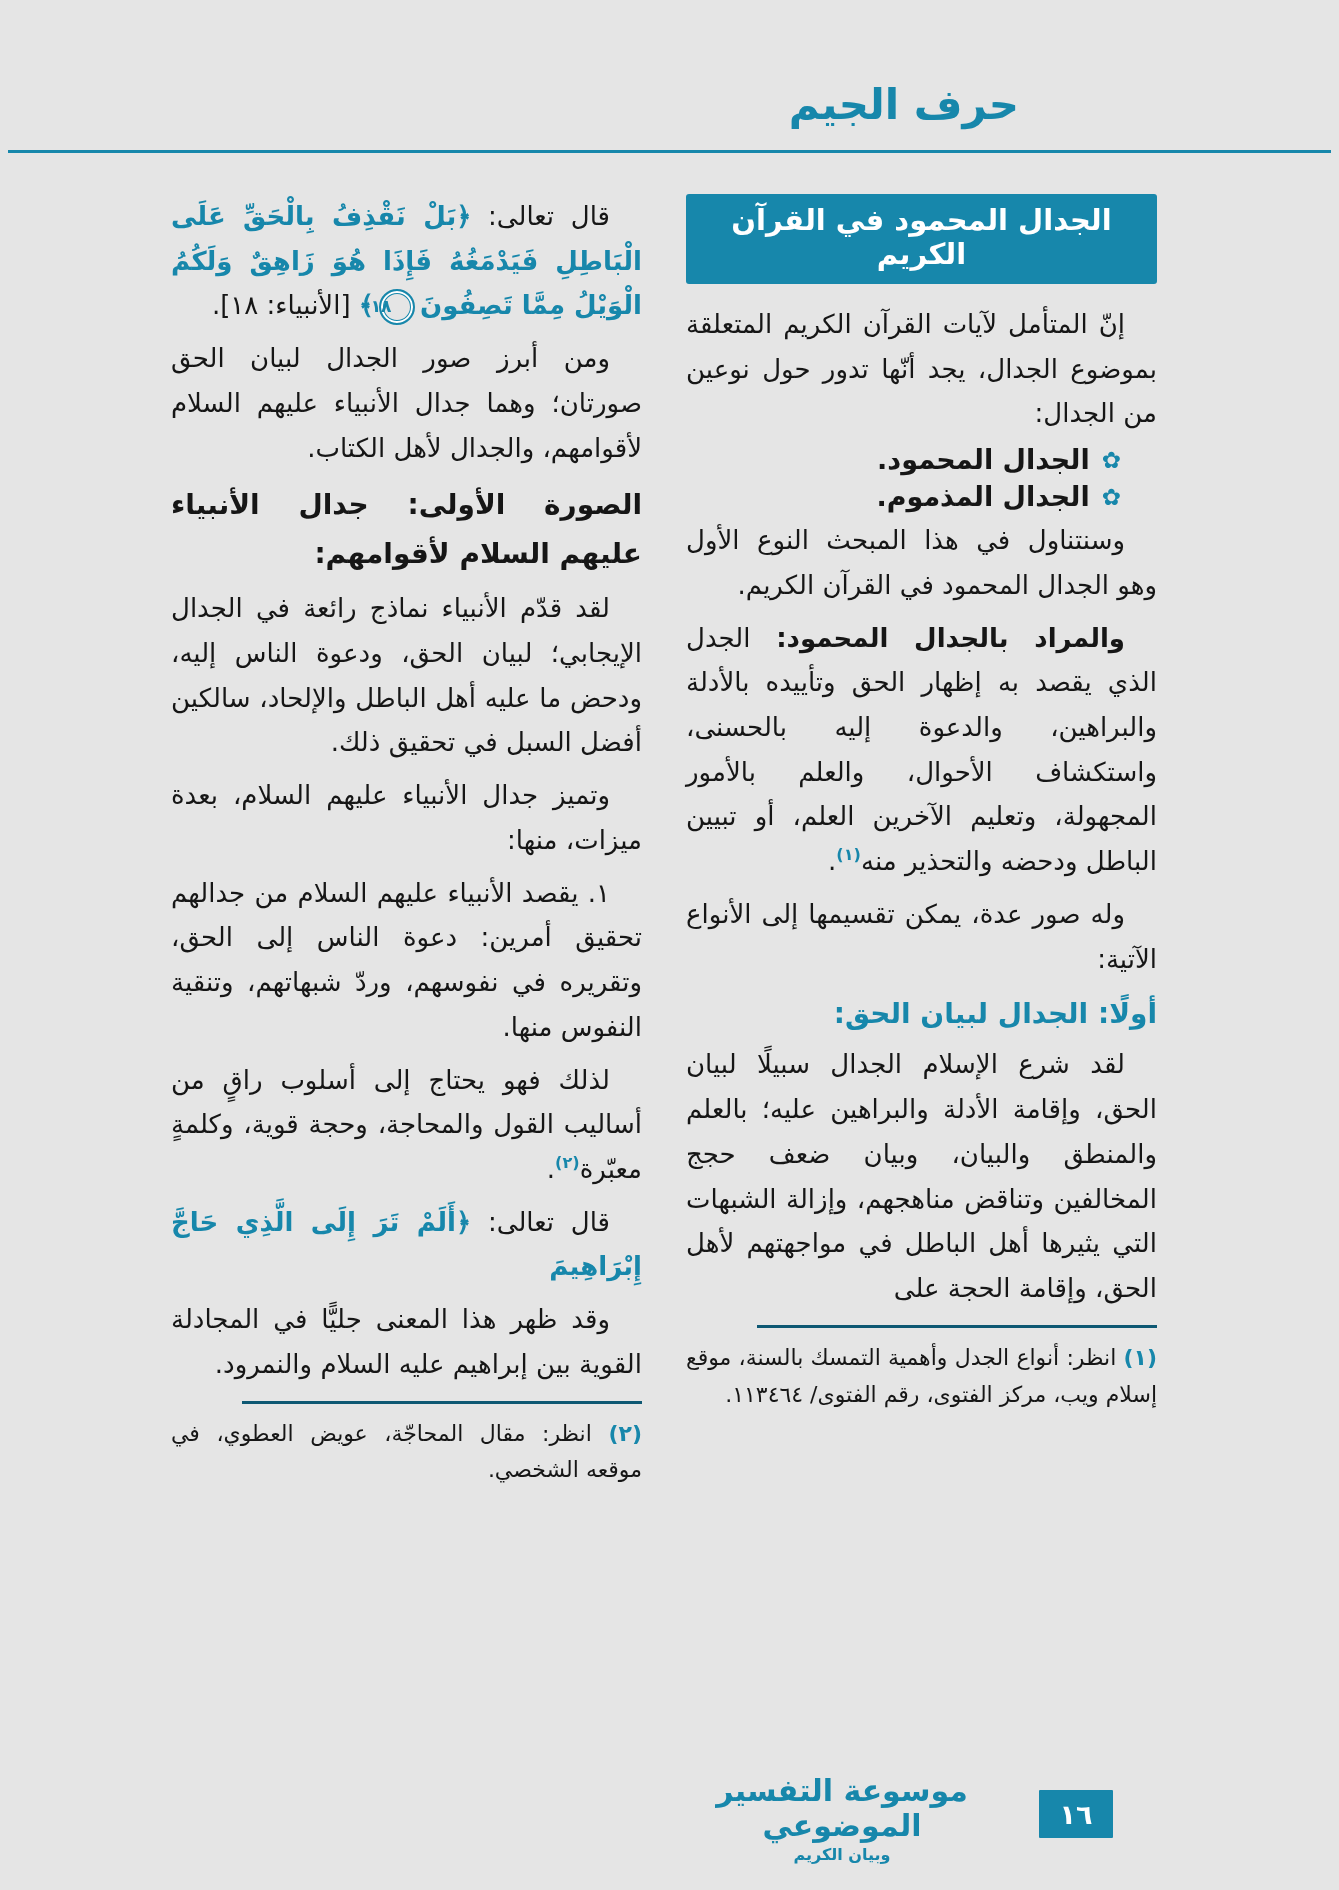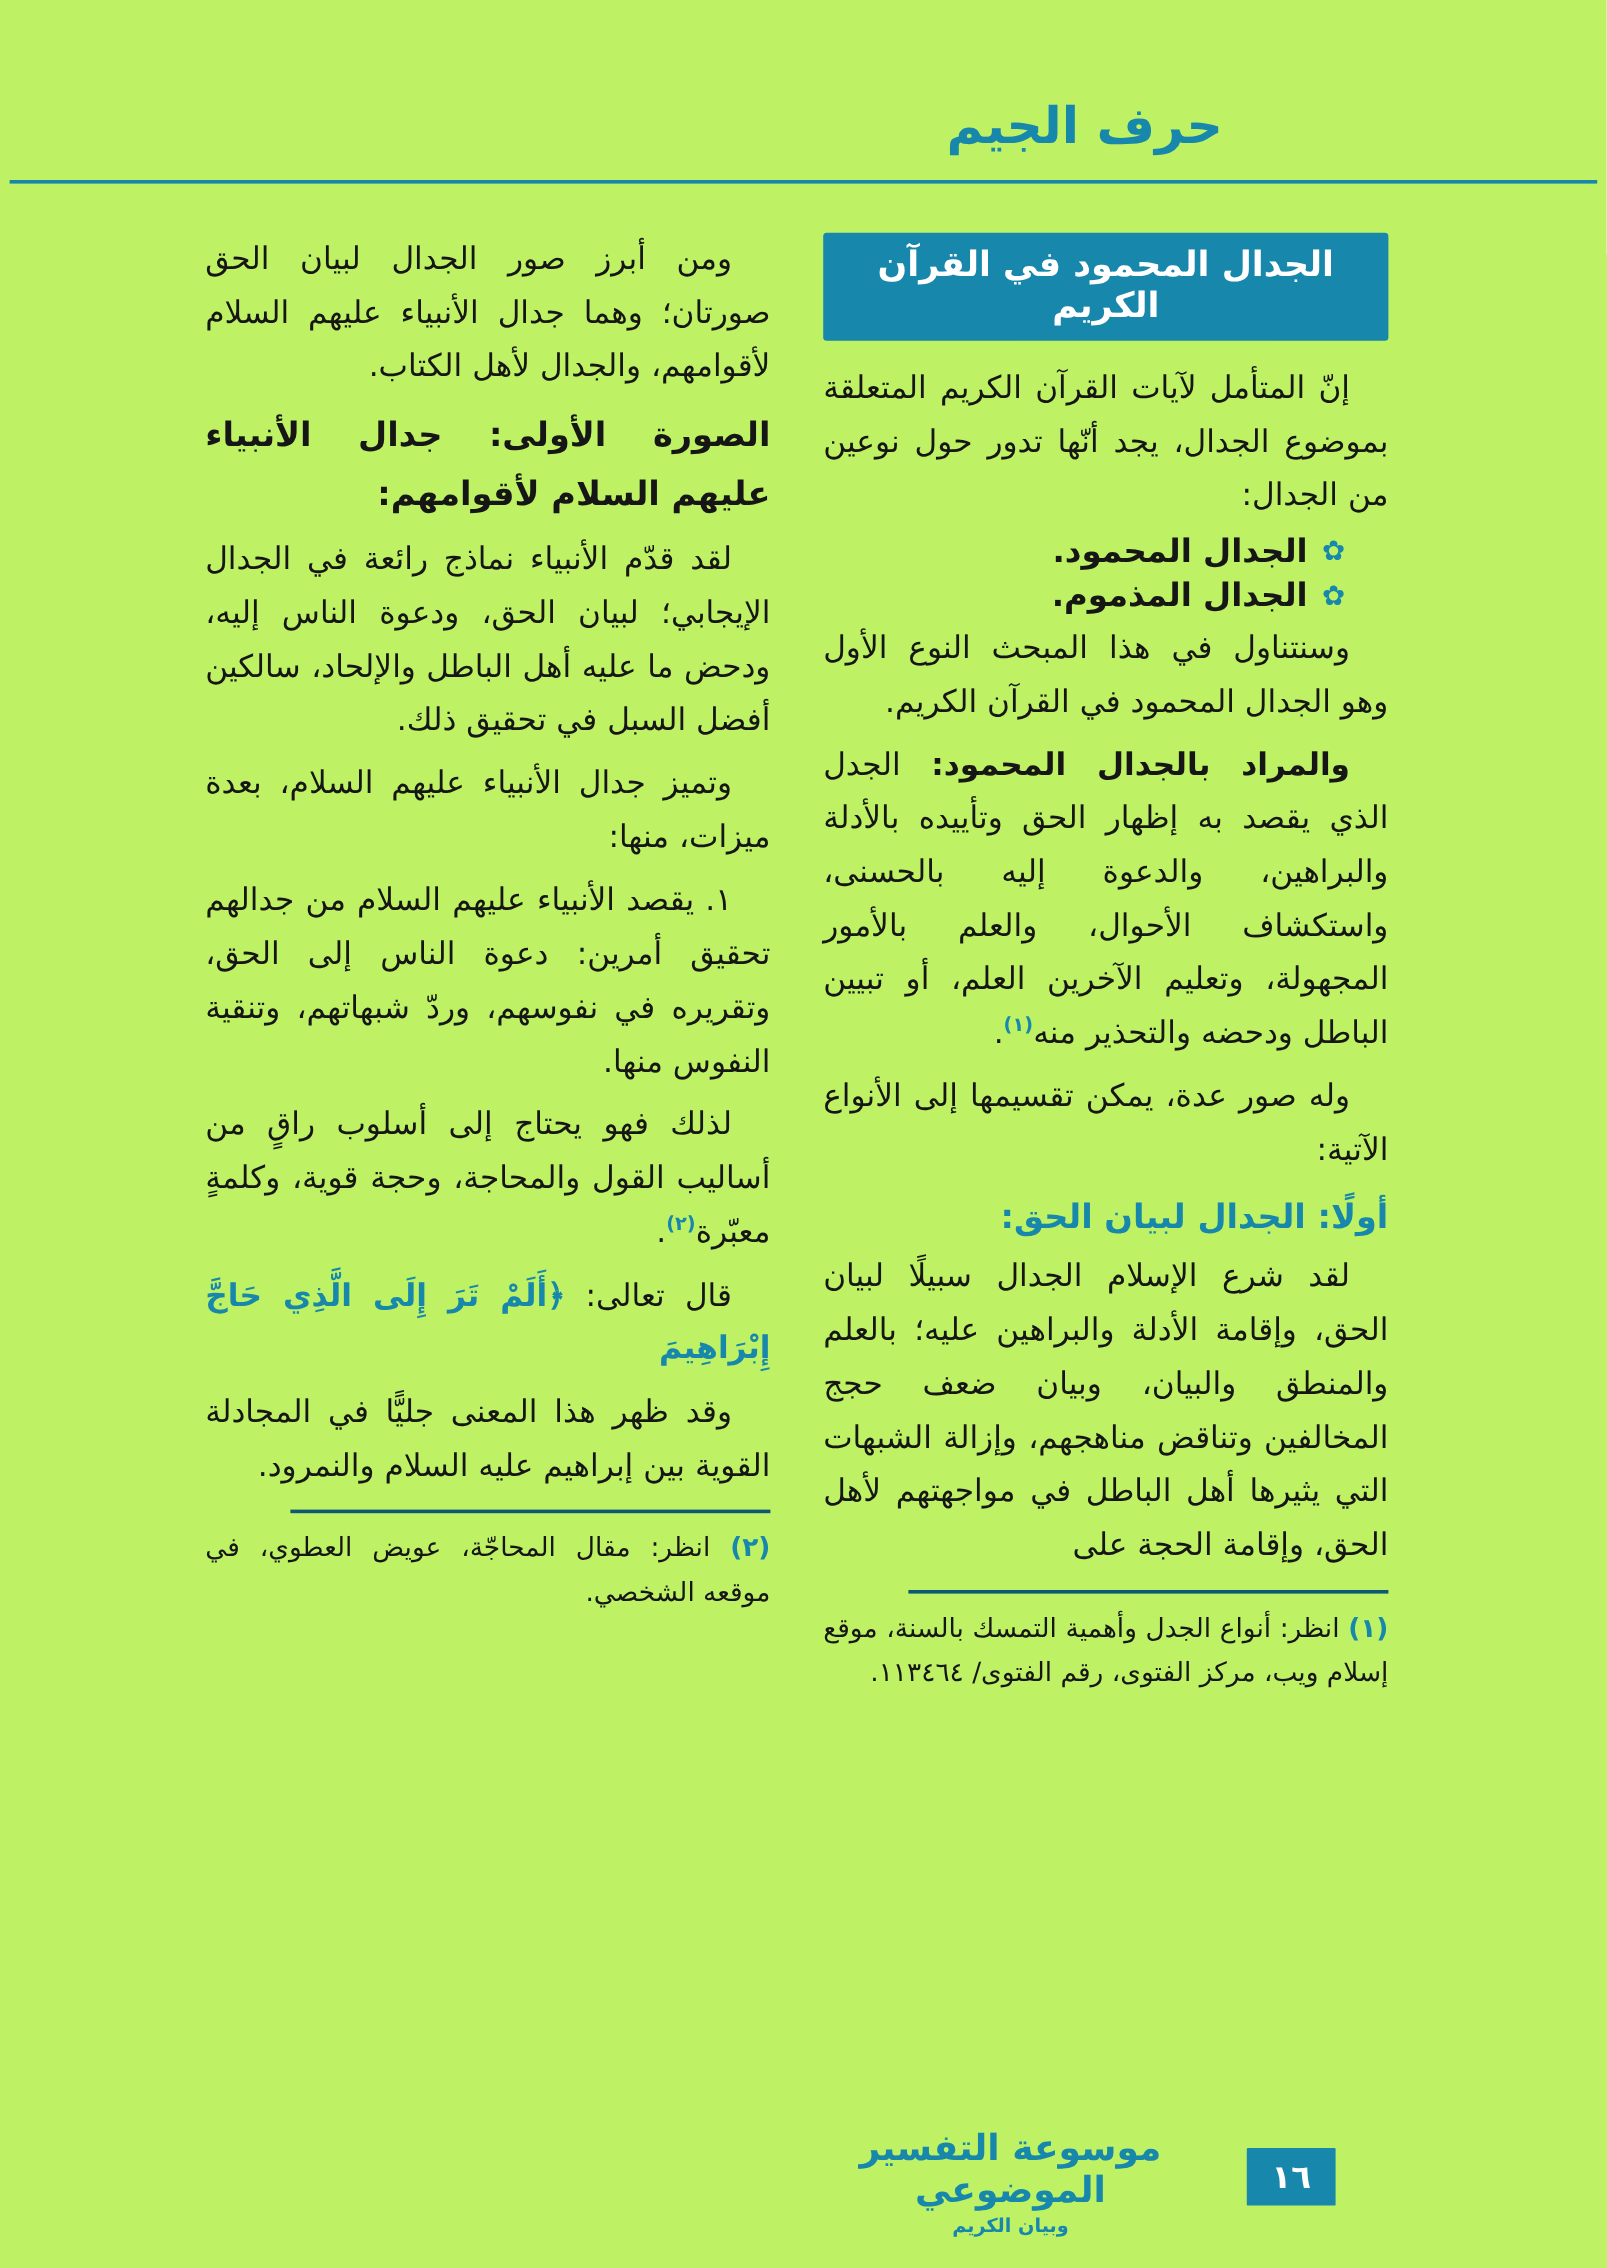--- a/index.html
+++ b/index.html
@@ -5,21 +5,21 @@
   :root{
     --accent:#1787ab;
     --accent-dark:#0d5873;
     --ink:#161616;
   }
   *{margin:0;padding:0;box-sizing:border-box;}
   html,body{background:#ffffff;}
   .page{
     position:relative;
     width:1339px;height:1890px;
-    background:#bef264;
+    background:#e5e5e5;
     margin:0 auto;
     direction:rtl;
     font-family:"DejaVu Sans","Liberation Sans",sans-serif;
     color:var(--ink);
     overflow:hidden;
   }
   .chapter-callig{
     position:absolute;top:80px;right:320px;
     font-size:42px;font-weight:bold;color:var(--accent);
     letter-spacing:1px;
@@ -131,20 +131,23 @@
 
       <div class="footnote-area">
         <div class="fn-rule"></div>
         <p class="footnote"><span class="fn-num">(١)</span>&nbsp;<span>انظر: أنواع الجدل وأهمية التمسك بالسنة، موقع إسلام ويب، مركز الفتوى، رقم الفتوى/ ١١٣٤٦٤.</span></p>
       </div>
     </div>
 
     <div class="col">
 
 
+      <p class="p"><span>قال تعالى: </span><span class="quran">﴿بَلْ نَقْذِفُ بِالْحَقِّ عَلَى الْبَاطِلِ فَيَدْمَغُهُ فَإِذَا هُوَ زَاهِقٌ وَلَكُمُ الْوَيْلُ مِمَّا تَصِفُونَ</span><span class="ayah-medallion">
+            <span>١٨</span>
+          </span><span class="quran">﴾</span><span> [الأنبياء: ١٨].</span></p>
 
       <p class="p">ومن أبرز صور الجدال لبيان الحق صورتان؛ وهما جدال الأنبياء عليهم السلام لأقوامهم، والجدال لأهل الكتاب.</p>
 
       <p class="black-heading">الصورة الأولى: جدال الأنبياء عليهم السلام لأقوامهم:</p>
 
       <p class="p">لقد قدّم الأنبياء نماذج رائعة في الجدال الإيجابي؛ لبيان الحق، ودعوة الناس إليه، ودحض ما عليه أهل الباطل والإلحاد، سالكين أفضل السبل في تحقيق ذلك.</p>
 
       <p class="p">وتميز جدال الأنبياء عليهم السلام، بعدة ميزات، منها:</p>
 
       <p class="p bold-p">١. يقصد الأنبياء عليهم السلام من جدالهم تحقيق أمرين: دعوة الناس إلى الحق، وتقريره في نفوسهم، وردّ شبهاتهم، وتنقية النفوس منها.</p>

